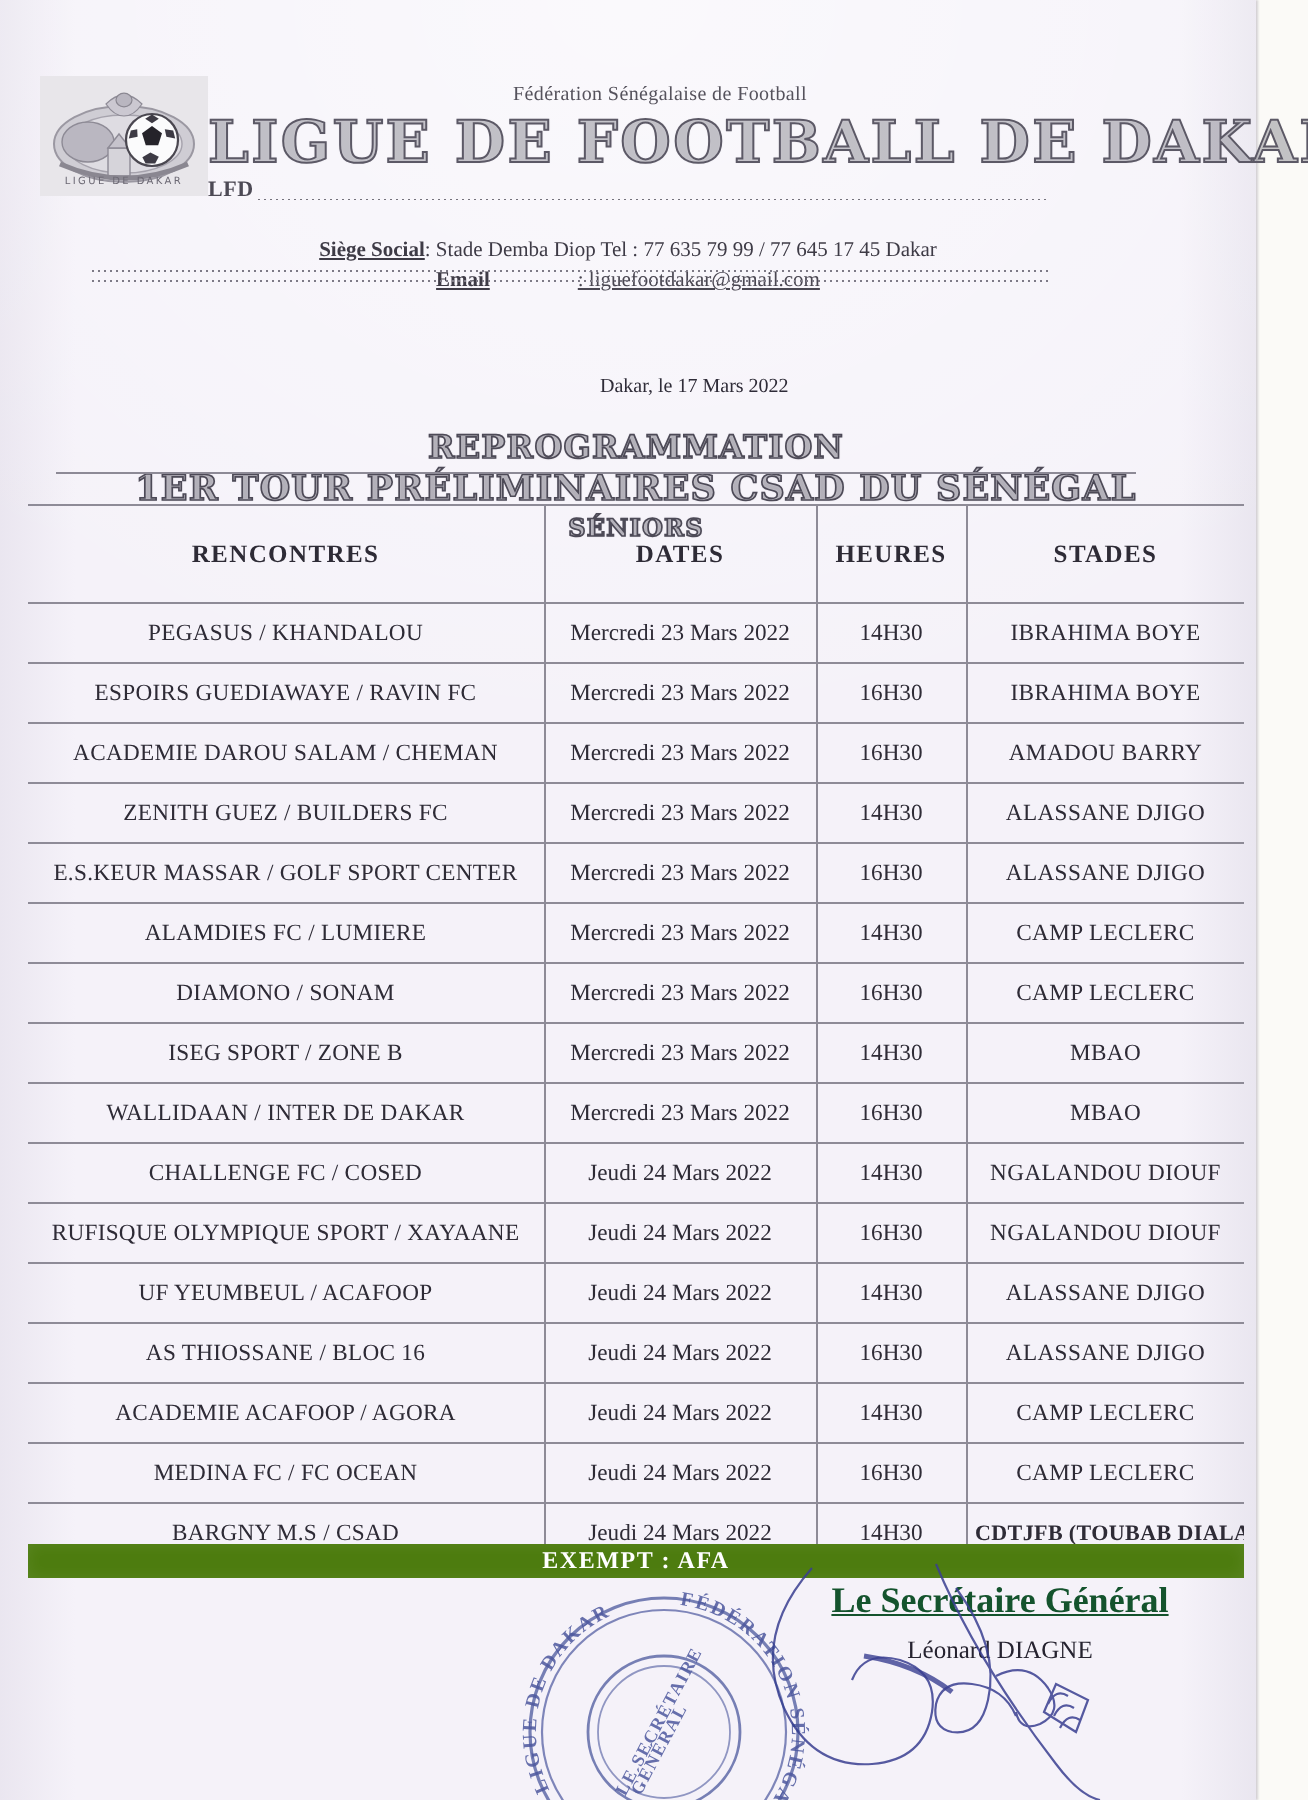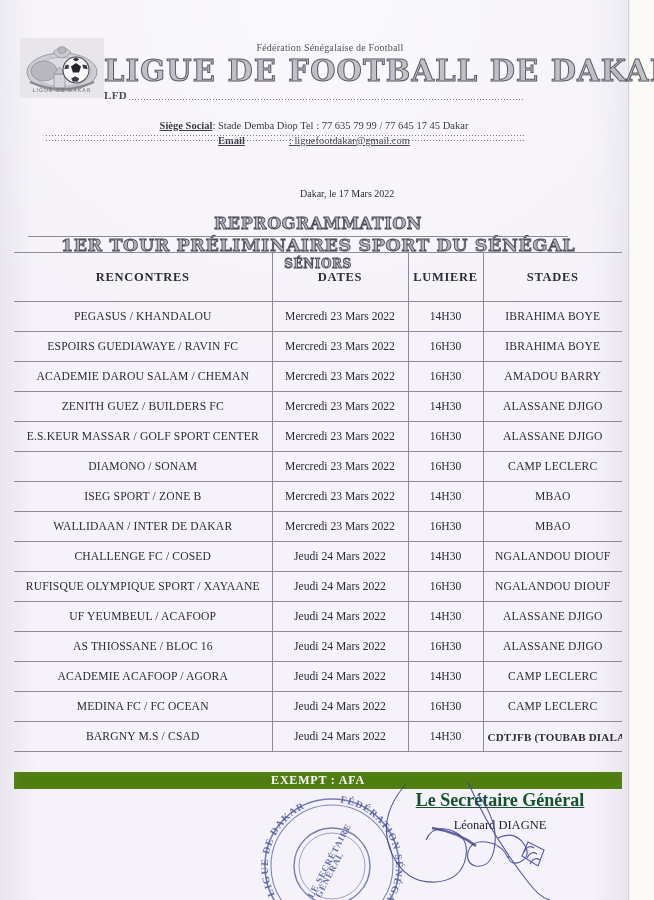--- a/index.html
+++ b/index.html
@@ -317,37 +317,37 @@
       </div>
 
       <div class="rule-dots-wide"></div>
       <div class="rule-dots-wide second"></div>
 
       <div class="dateline">Dakar, le 17 Mars 2022</div>
     </div>
 
     <div class="doc-title">
       <div class="l1">REPROGRAMMATION</div>
-      <div class="l2">1ER TOUR PRÉLIMINAIRES SPORT DU SÉNÉGAL</div>
+      <div class="l2">1ER TOUR PRÉLIMINAIRES CSAD DU SÉNÉGAL</div>
       <div class="l3">SÉNIORS</div>
     </div>
     <div class="title-underline"></div>
 
     <table class="tbl">
       <colgroup>
         <col class="c-renc">
           <col class="c-date">
           <col class="c-heure">
           <col class="c-stade">
       </colgroup>
       <thead>
         <tr>
           <th>RENCONTRES</th>
           <th>DATES</th>
-          <th>LUMIERE</th>
+          <th>HEURES</th>
           <th>STADES</th>
         </tr>
       </thead>
       <tbody>
           <tr>
             <td class="renc">PEGASUS / KHANDALOU</td>
             <td class="date">Mercredi 23 Mars 2022</td>
             <td class="heure">14H30</td>
             <td class="stade">IBRAHIMA BOYE</td>
           </tr>
@@ -367,20 +367,26 @@
             <td class="renc">ZENITH GUEZ / BUILDERS FC</td>
             <td class="date">Mercredi 23 Mars 2022</td>
             <td class="heure">14H30</td>
             <td class="stade">ALASSANE DJIGO</td>
           </tr>
           <tr>
             <td class="renc">E.S.KEUR MASSAR / GOLF SPORT CENTER</td>
             <td class="date">Mercredi 23 Mars 2022</td>
             <td class="heure">16H30</td>
             <td class="stade">ALASSANE DJIGO</td>
+          </tr>
+          <tr>
+            <td class="renc">ALAMDIES FC / LUMIERE</td>
+            <td class="date">Mercredi 23 Mars 2022</td>
+            <td class="heure">14H30</td>
+            <td class="stade">CAMP LECLERC</td>
           </tr>
           <tr>
             <td class="renc">DIAMONO / SONAM</td>
             <td class="date">Mercredi 23 Mars 2022</td>
             <td class="heure">16H30</td>
             <td class="stade">CAMP LECLERC</td>
           </tr>
           <tr>
             <td class="renc">ISEG SPORT / ZONE B</td>
             <td class="date">Mercredi 23 Mars 2022</td>

